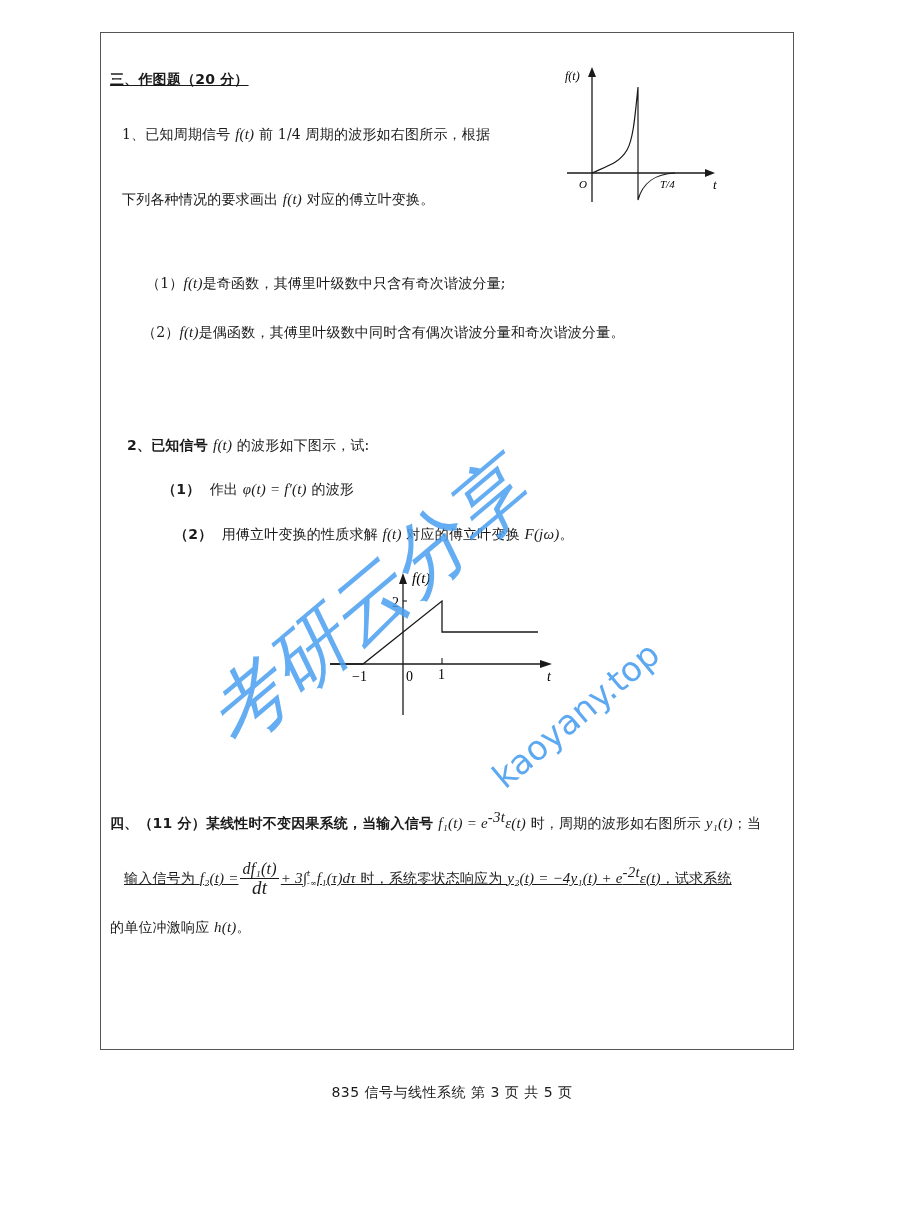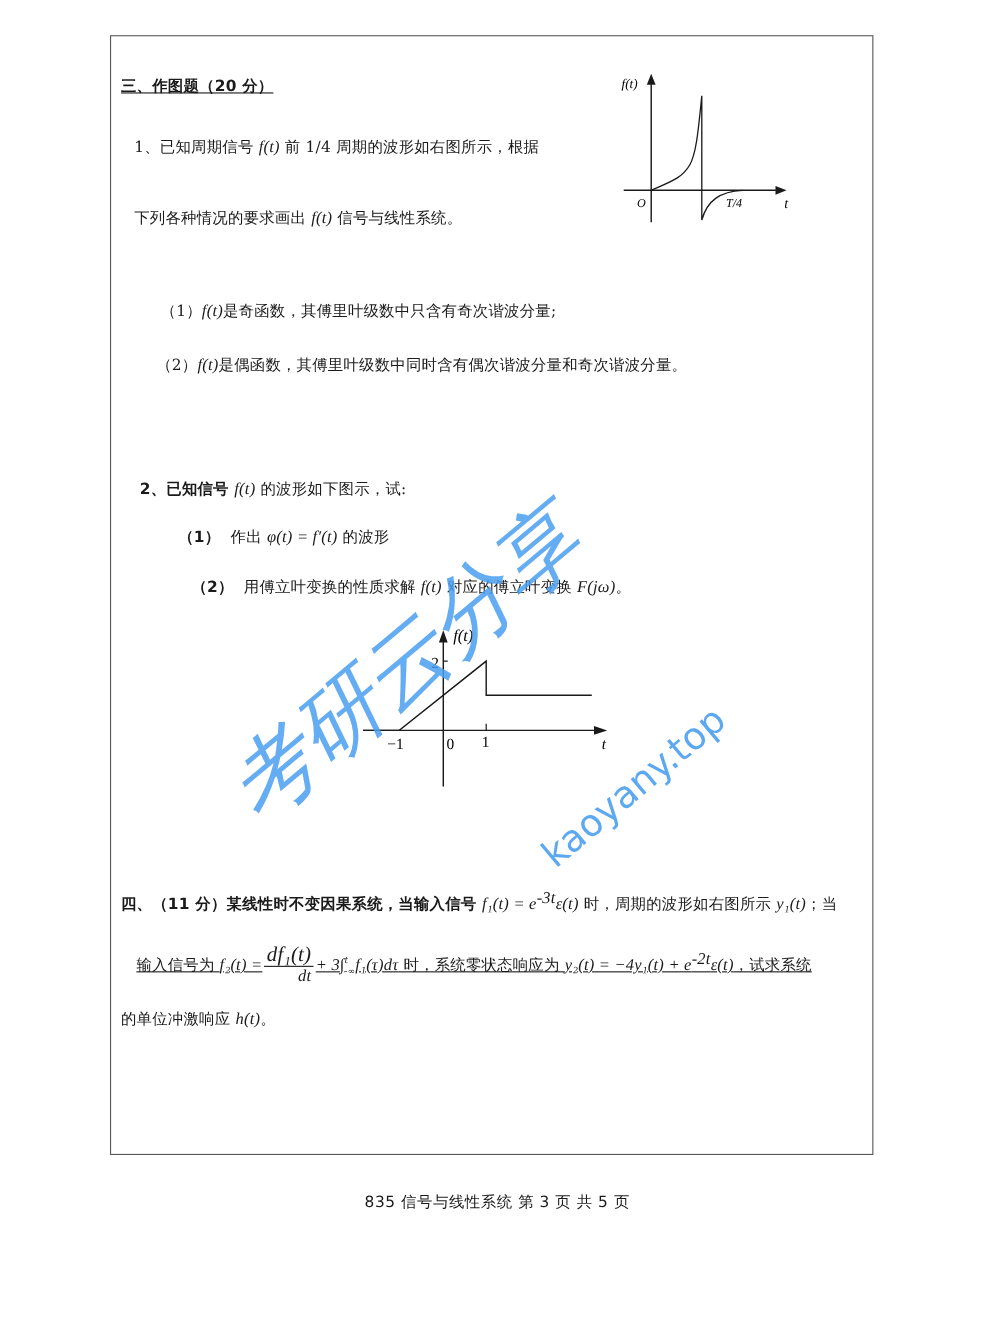--- a/index.html
+++ b/index.html
@@ -4,41 +4,41 @@
   <style>
     html, body { margin: 0; padding: 0; background: #ffffff; }
     body { width: 904px; height: 1208px; position: relative; overflow: hidden;
            font-family: "DejaVu Serif", "Liberation Serif", serif; color: #1a1a1a; }
     .frame { position: absolute; left: 100px; top: 32px; width: 694px; height: 1018px;
              border: 1.6px solid #555; box-sizing: border-box; }
     .t { position: absolute; font-size: 14px; white-space: nowrap; line-height: 18px; letter-spacing: 0.2px; }
     .b { font-weight: bold; font-family: "DejaVu Sans", "Liberation Sans", sans-serif; }
     .m { font-style: italic; font-family: "Liberation Serif", "DejaVu Serif", serif; font-size: 15px; }
     .frac { display: inline-block; vertical-align: middle; text-align: center; margin: 0 2px; }
-    .frac .num { display: block; border-bottom: 1px solid #1a1a1a; padding: 0 2px; font-style: italic; font-family: "Liberation Serif", serif; font-size: 19px; line-height: 18px; }
-    .frac .den { display: block; padding: 0 2px; font-style: italic; font-family: "Liberation Serif", serif; font-size: 15px; line-height: 18px; text-align: right; }
+    .frac .num { display: block; border-bottom: 1px solid #1a1a1a; padding: 0 2px; font-style: italic; font-family: "Liberation Serif", serif; font-size: 16px; line-height: 18px; }
+    .frac .den { display: block; padding: 0 2px; font-style: italic; font-family: "Liberation Serif", serif; font-size: 19px; line-height: 18px; }
     sup, sub { font-size: 9px; }
     .footer { position: absolute; left: 0; width: 904px; top: 1084px; text-align: center;
               font-family: "DejaVu Sans", "Liberation Sans", sans-serif; font-size: 14px; letter-spacing: 0.5px; }
     .fig { position: absolute; }
     .wm { position: absolute; pointer-events: none; }
   </style>
 </head>
 <body>
 
 <div class="frame"></div>
 
 <div class="t b" style="left:110px; top:70px;text-decoration:underline;">三、作图题（20 分）</div>
 
 <div class="t" style="left:122px; top:125px;">
   <span>1、已知周期信号 </span><span class="m">f(t)</span><span> 前 1/4 周期的波形如右图所示，根据</span>
 </div>
 
 <div class="t" style="left:122px; top:190px;">
-  <span>下列各种情况的要求画出 </span><span class="m">f(t)</span><span> 信号与线性系统。</span>
+  <span>下列各种情况的要求画出 </span><span class="m">f(t)</span><span> 对应的傅立叶变换。</span>
 </div>
 
 <div class="t" style="left:146px; top:255px;margin-top:19px;">
   <span>（1）</span><span class="m">f(t)</span><span>是奇函数，其傅里叶级数中只含有奇次谐波分量;</span>
 </div>
 
 <div class="t" style="left:142px; top:323px;">
   <span>（2）</span><span class="m">f(t)</span><span>是偶函数，其傅里叶级数中同时含有偶次谐波分量和奇次谐波分量。</span>
 </div>
 

